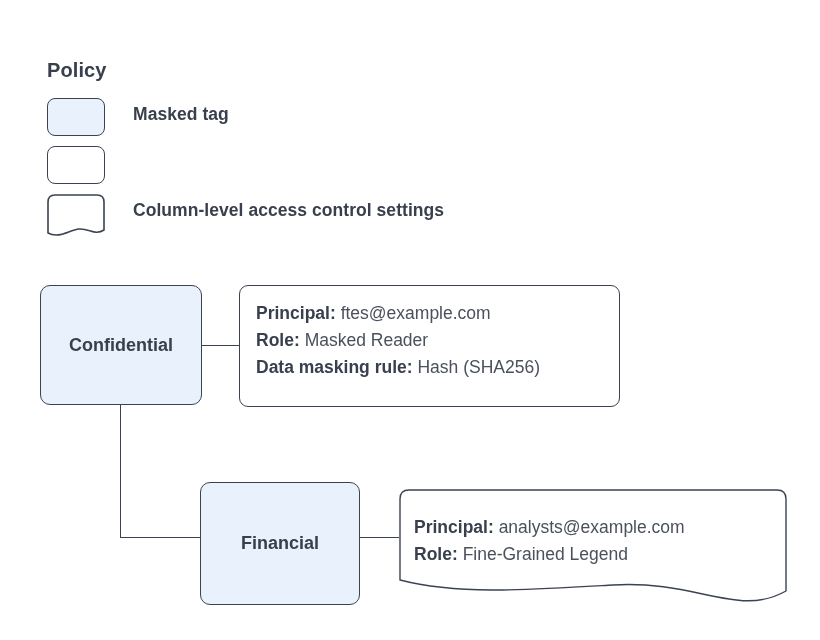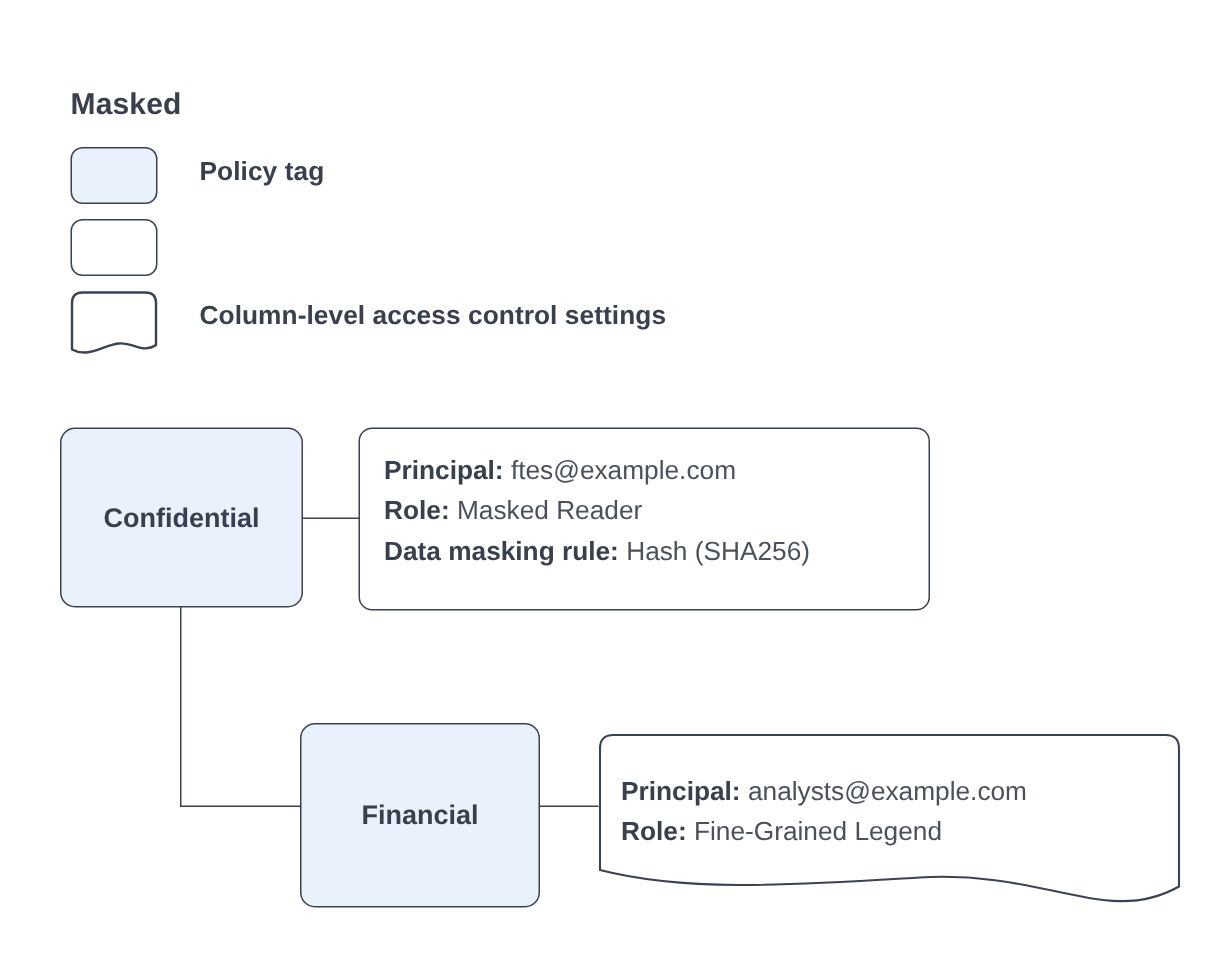--- a/index.html
+++ b/index.html
@@ -113,24 +113,24 @@
     background: #3b4351;
   }
   .h-conn { height: 1.4px; }
   .v-conn { width: 1.4px; }
 </style>
 </head>
 <body>
 
 <div class="canvas">
 
-  <div class="legend-title">Masked</div>
+  <div class="legend-title">Policy</div>
 
   <div class="swatch tag" style="left:47px; top:98px;"></div>
-  <div class="legend-label" style="top:104px;">Policy tag</div>
+  <div class="legend-label" style="top:104px;">Masked tag</div>
 
   <div class="swatch plain" style="left:47px; top:146px;"></div>
 
   <div class="swatch-wave" style="left:45px; top:193px;">
     <svg width="62" height="46" viewBox="0 0 62 46" xmlns="http://www.w3.org/2000/svg">
       <path d="M 3 9 Q 3 2 10 2 L 52 2 Q 59 2 59 9 L 59 37
                C 50 43 44 35 34 36
                C 24 37 14 46 3 40 Z" fill="#ffffff" stroke="#3b4351" stroke-width="1.6" stroke-linejoin="round"></path>
     </svg>
   </div>

